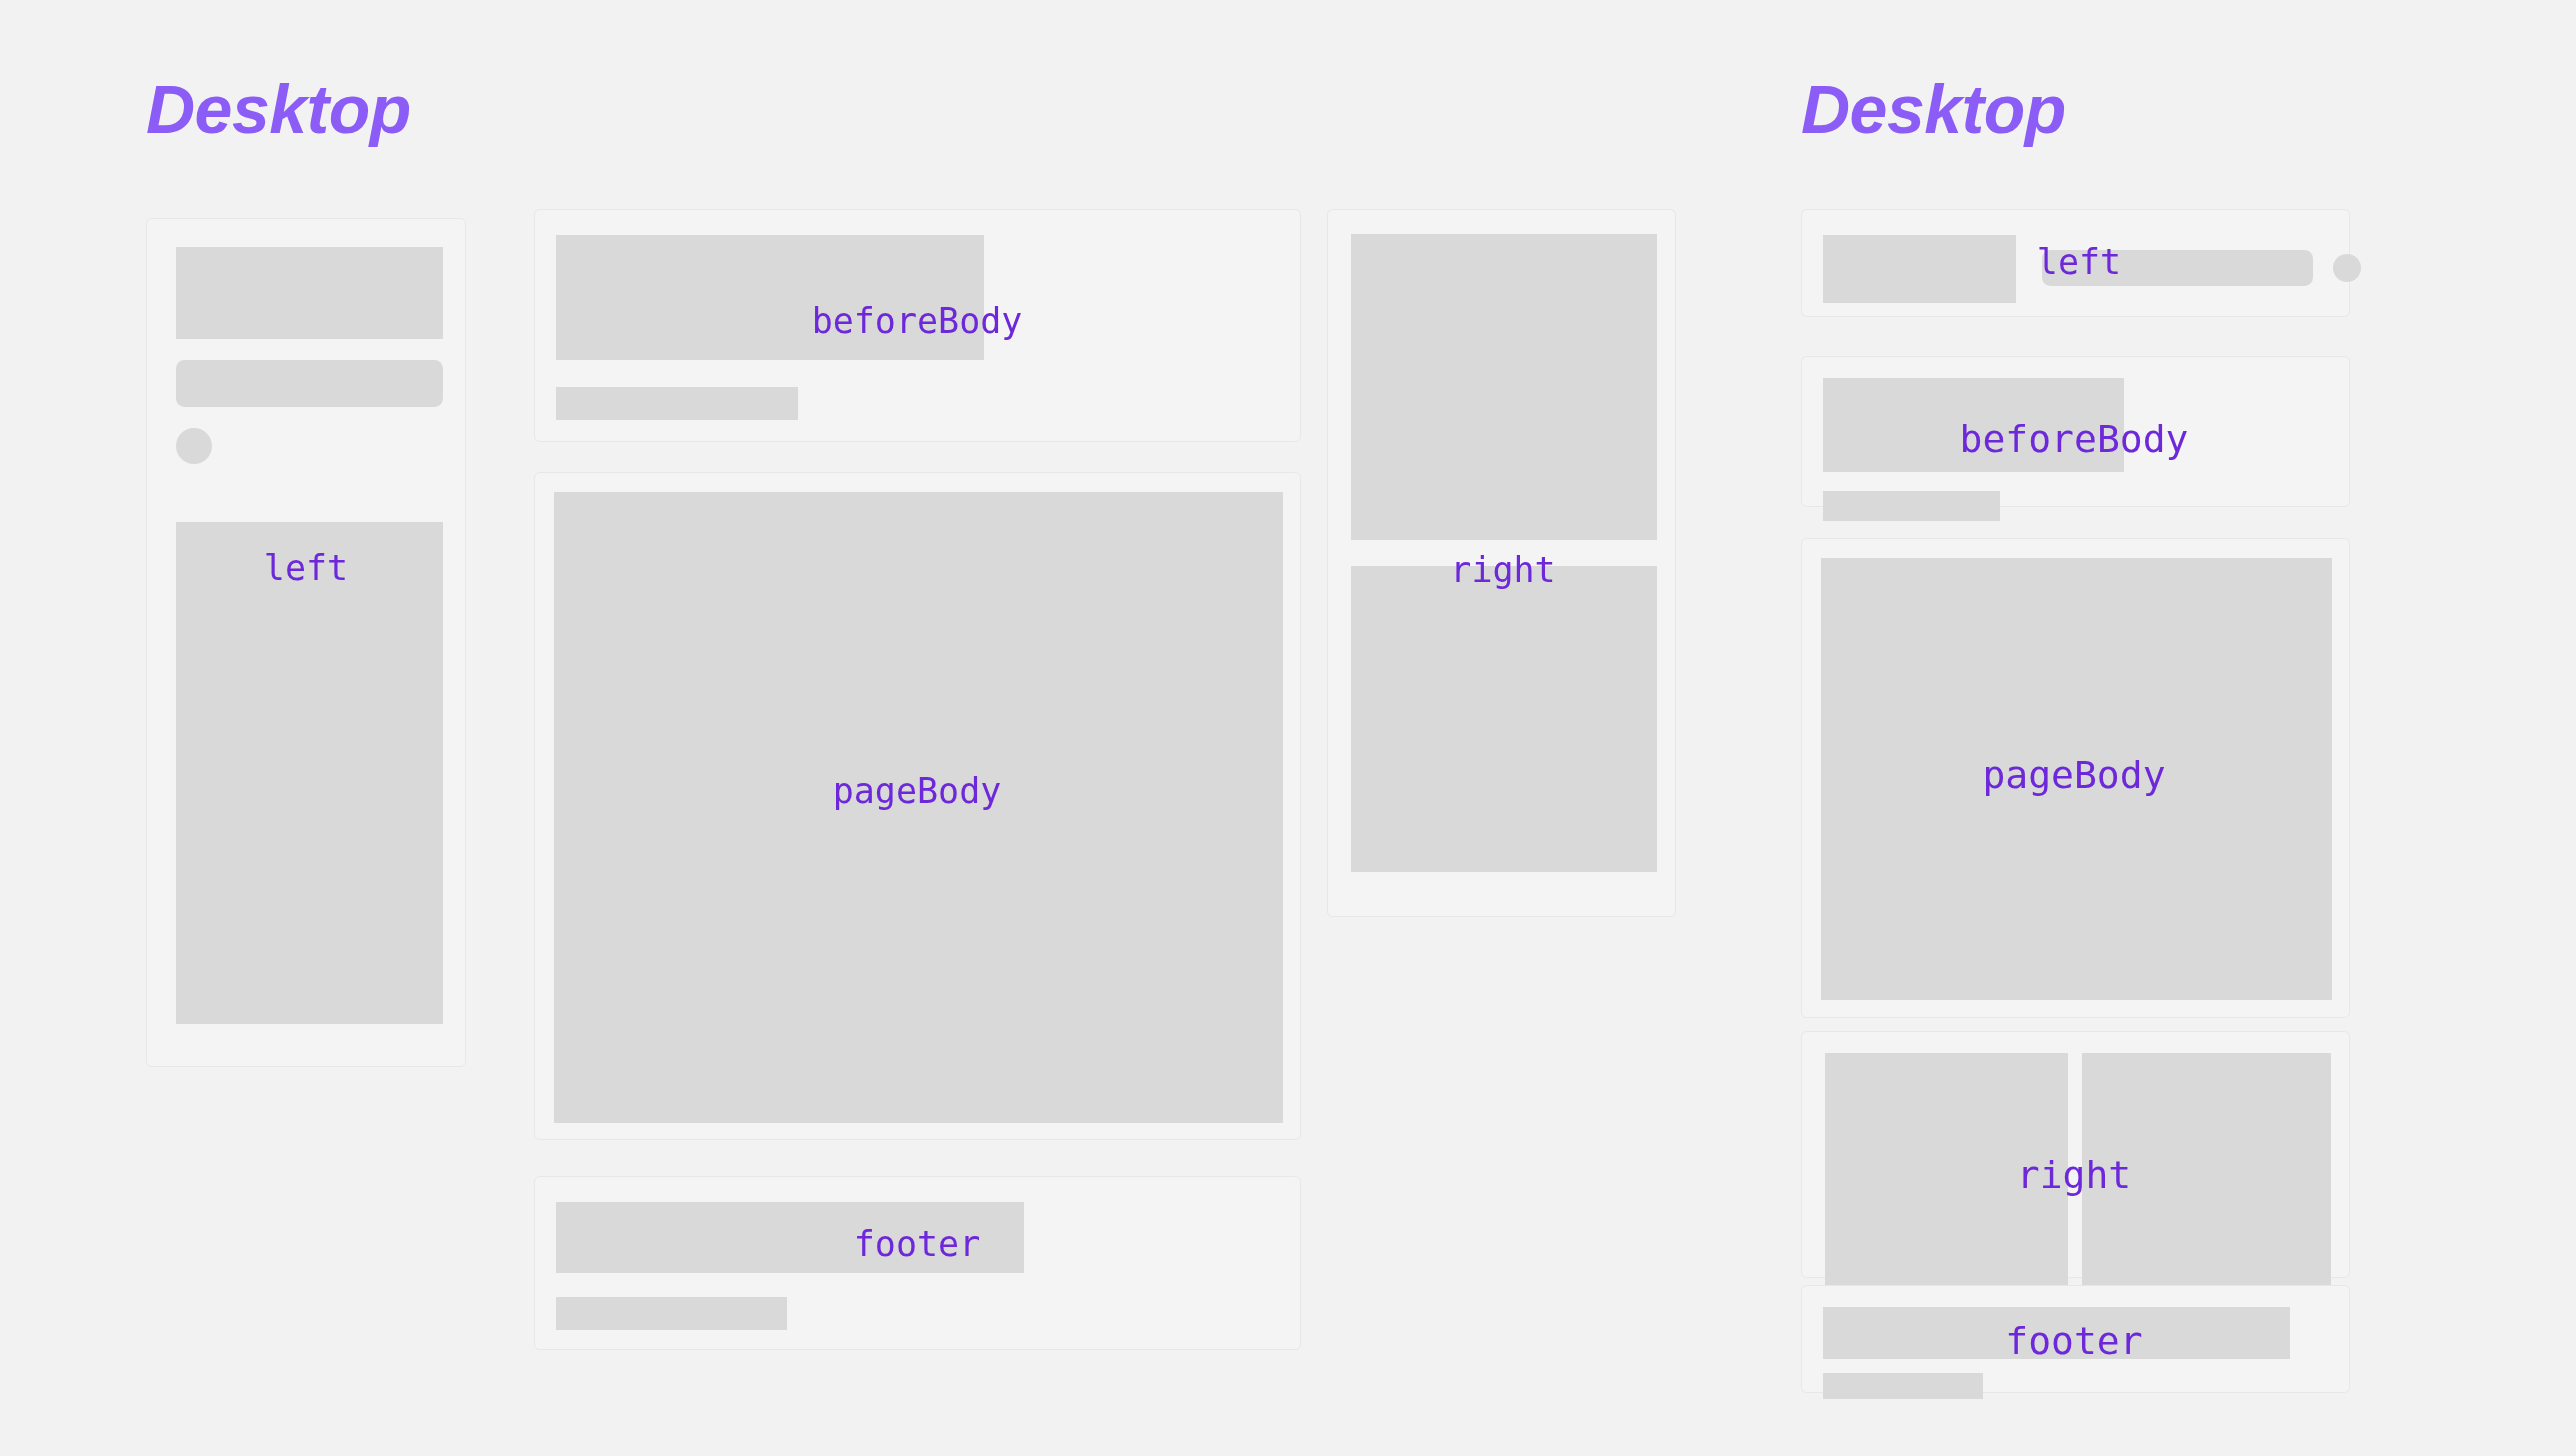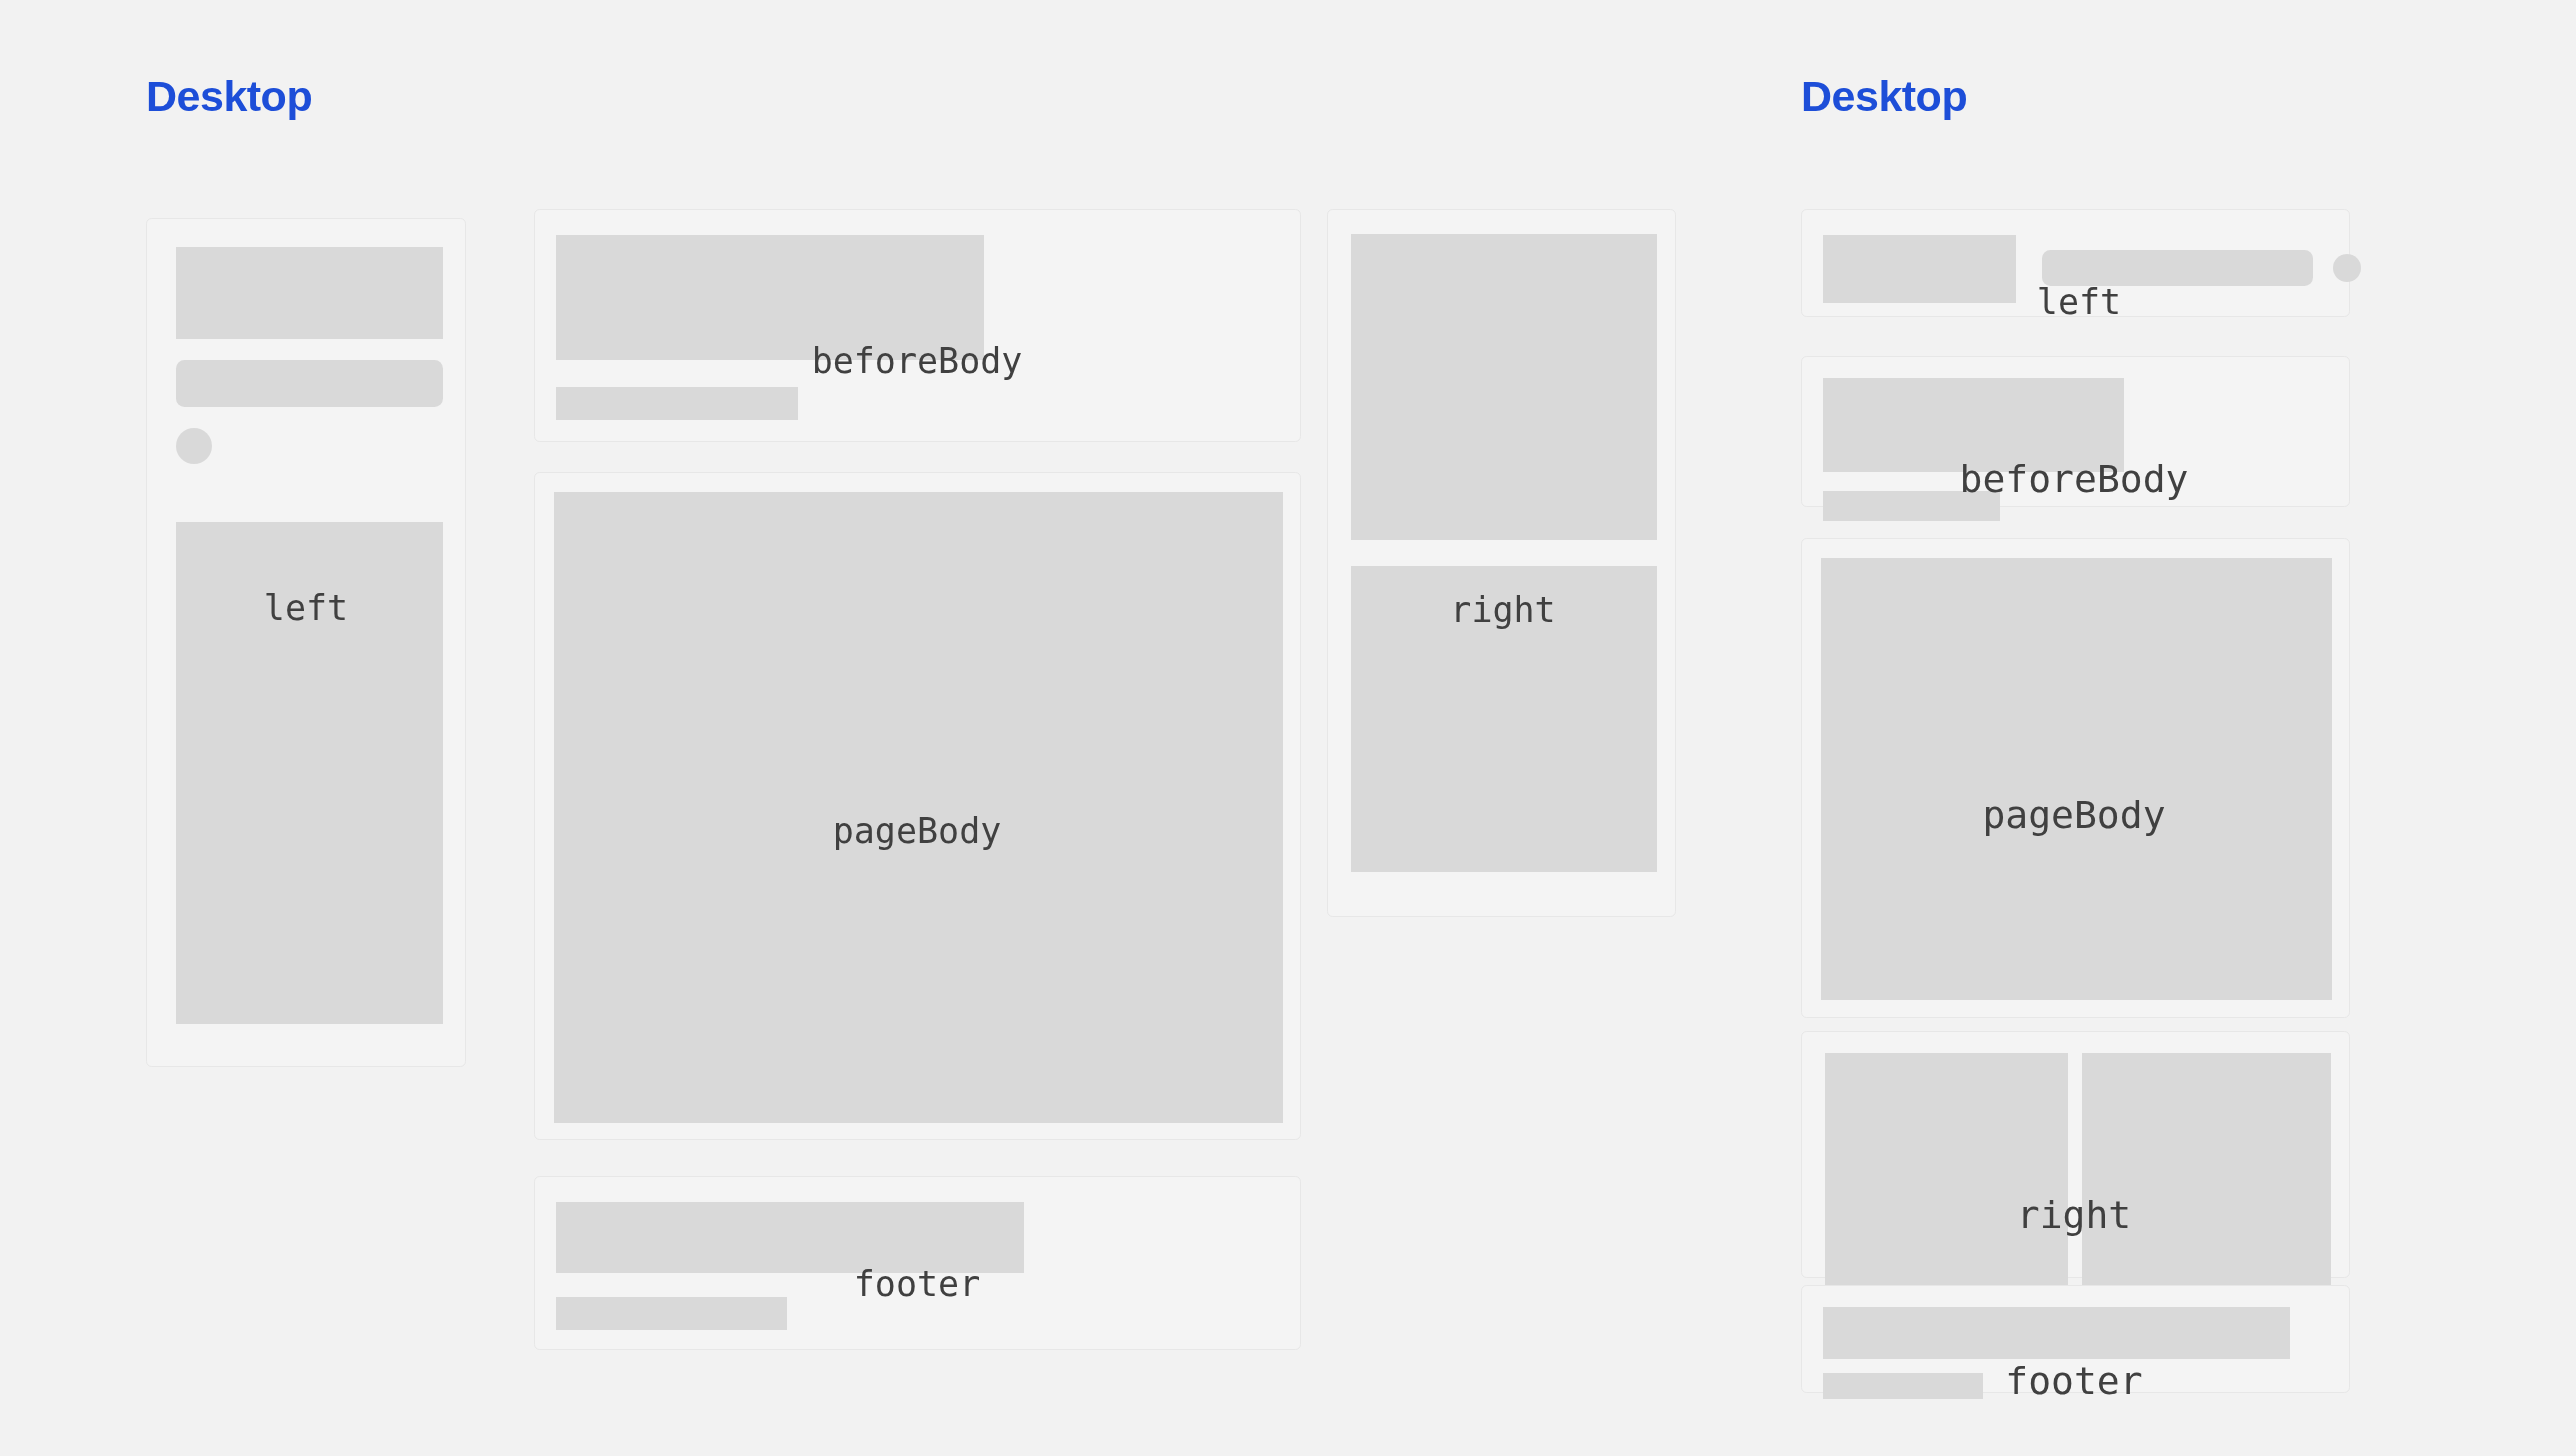--- a/index.html
+++ b/index.html
@@ -11,26 +11,27 @@
     height: 1456px;
     background: #f2f2f2;
     font-family: "Liberation Sans", sans-serif;
     overflow: hidden;
     position: relative;
   }
 
   
   .section-title {
     position: absolute;
-    font-size: 43px;
+    font-size: 68px;
     font-weight: bold;
-    color: #1d4ed8;
+    color: #8b5cf6;
     letter-spacing: -0.5px;
     line-height: 1;
     white-space: nowrap;
+    font-style: italic;
   }
   #desktop-title { left: 146px; top: 75px; }
   #mobile-title  { left: 1801px; top: 75px; }
 
   
   .card {
     position: absolute;
     background: #f4f4f4;
     border: 1.9px solid #e7e7e7;
     border-radius: 5.6px;
@@ -44,26 +45,25 @@
     box-sizing: border-box;
   }
   .sk.round { border-radius: 8.5px; }
   .sk.circle { border-radius: 50%; }
 
   
   .slot-label {
     position: absolute;
     font-family: "DejaVu Sans Mono", "Liberation Mono", monospace;
     font-size: 35px;
-    color: #404040;
+    color: #6d28d9;
     line-height: 1;
     white-space: nowrap;
     z-index: 5;
     transform: translate(-50%, -50%);
-    margin-top: 40px;
   }
   .slot-label.lg { font-size: 38px; }
 
   
 
   
   #d-left-card { left: 146px; top: 218px; width: 320px; height: 849px; }
   #d-left-b1 { left: 29px; top: 28px; width: 267px; height: 92px; }
   #d-left-b2 { left: 29px; top: 141px; width: 267px; height: 47px; }
   #d-left-dot { left: 29px; top: 209px; width: 36px; height: 36px; }

